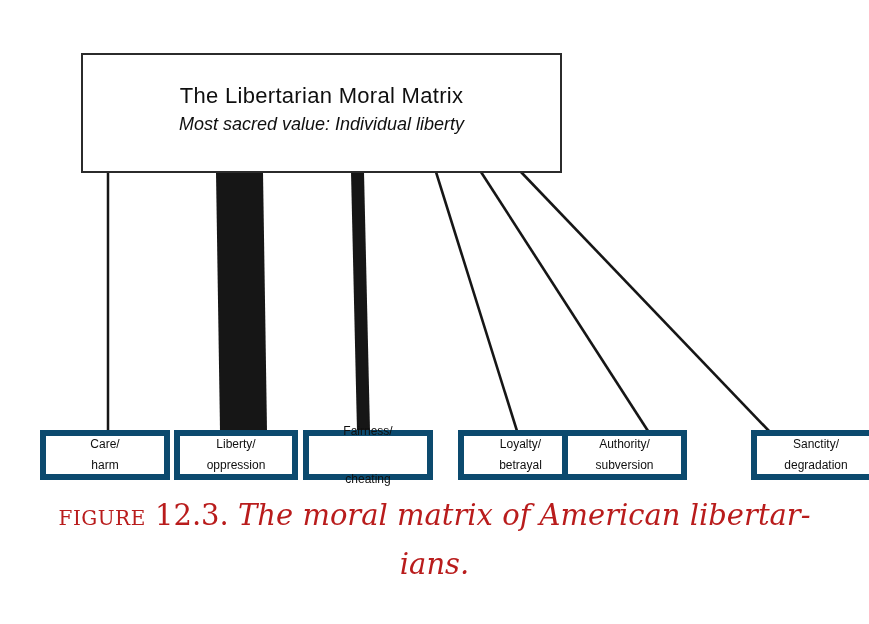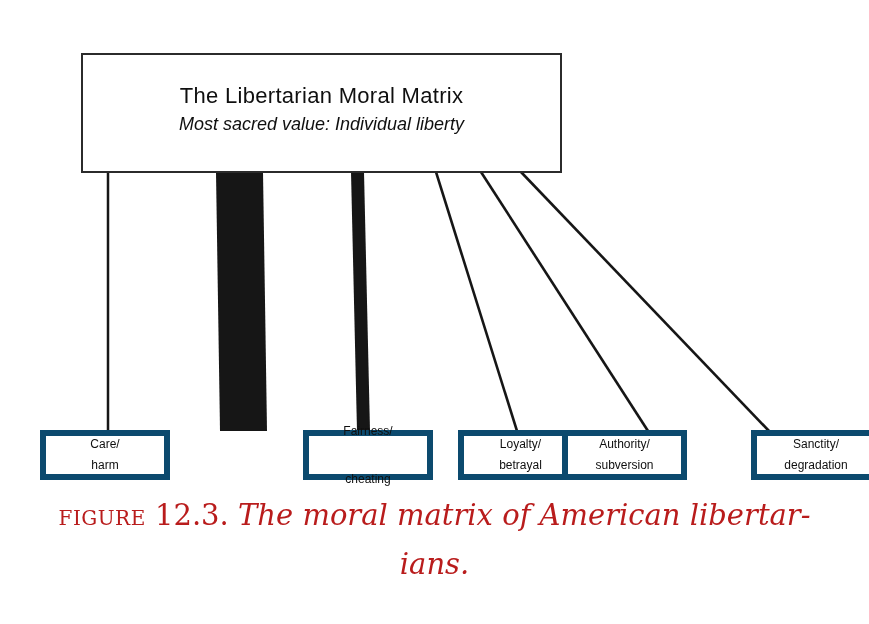--- a/index.html
+++ b/index.html
@@ -111,20 +111,24 @@
   <div class="topbox">
     <div class="title">The Libertarian Moral Matrix</div>
     <div class="subtitle">Most sacred value: Individual liberty</div>
   </div>
 
   <div class="fbox fbox-care">
     <div>Care/</div>
     <div>harm</div>
   </div>
 
+  <div class="fbox fbox-liberty">
+    <div>Liberty/</div>
+    <div>oppression</div>
+  </div>
 
   <div class="fbox fbox-fairness">
     <div>Fairness/</div>
     <div>cheating</div>
   </div>
 
   <div class="fbox fbox-loyalty">
     <div>Loyalty/</div>
     <div>betrayal</div>
   </div>

